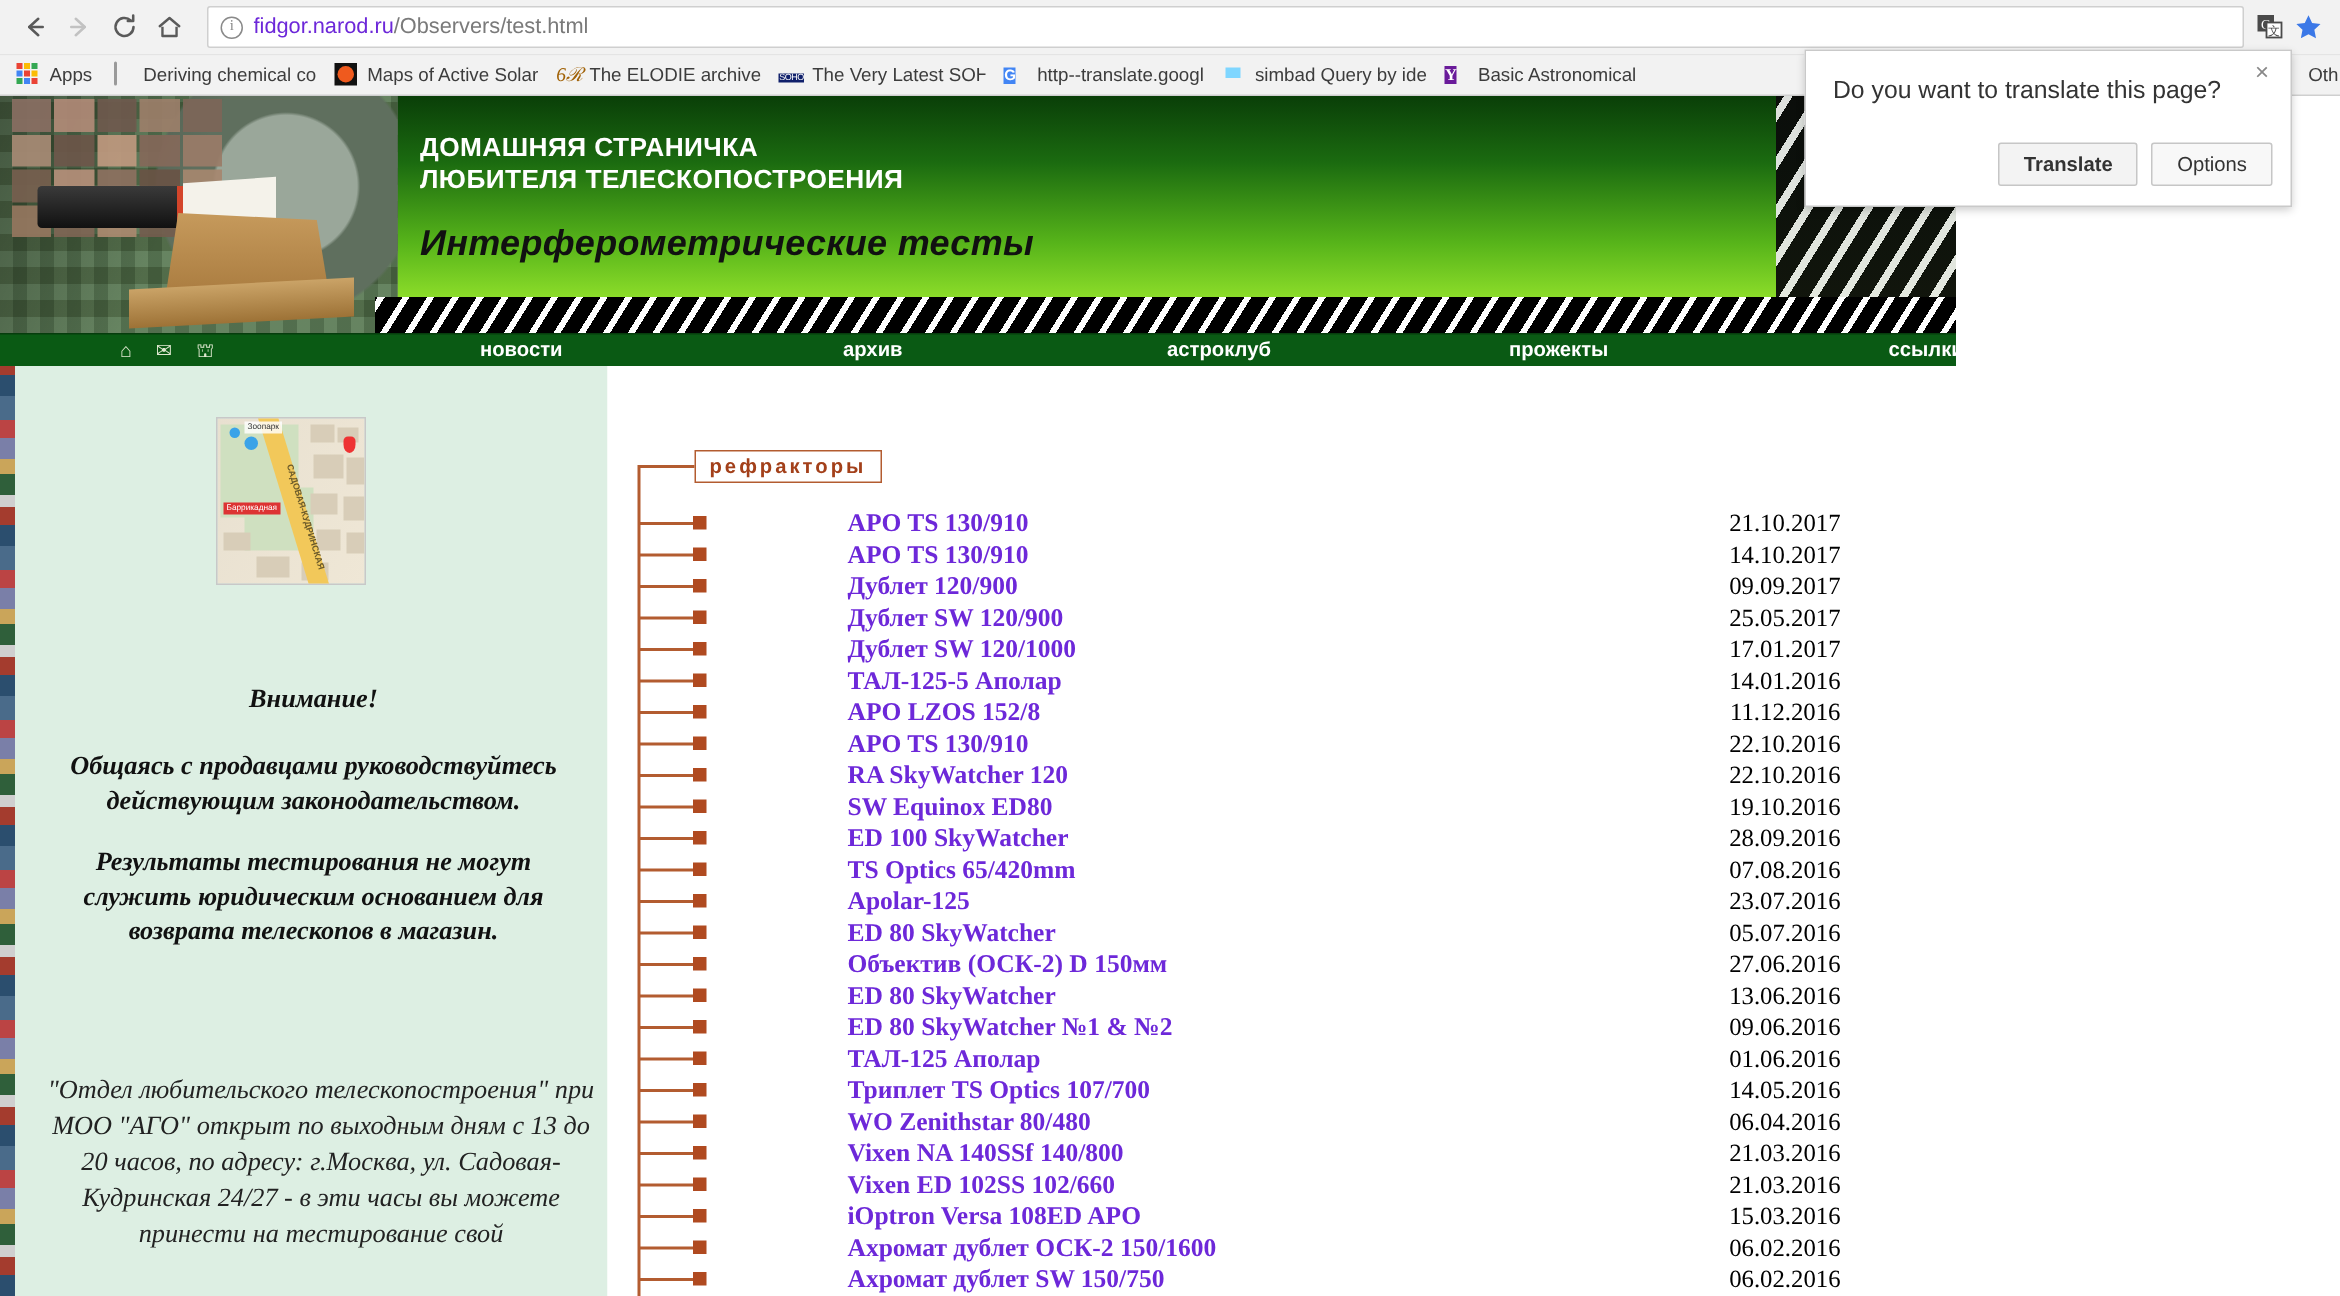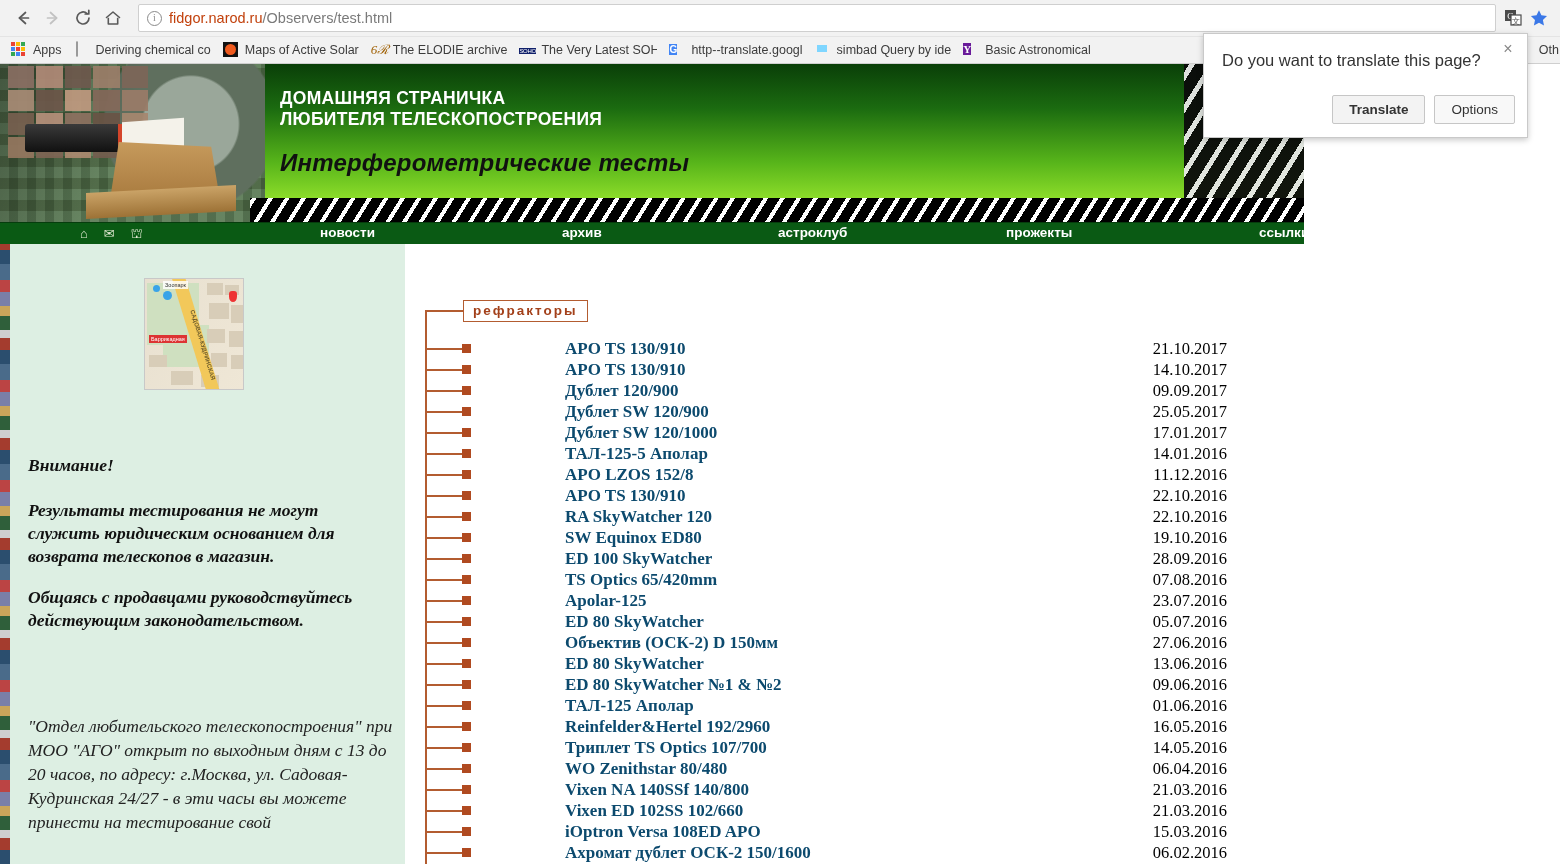--- a/index.html
+++ b/index.html
@@ -54,21 +54,21 @@
     font-family: "Liberation Serif", serif;
     margin-right: 7px;
     flex: 0 0 auto;
   }
   .url-text {
     font-size: 14.5px;
     color: #7a7a7a;
     white-space: nowrap;
     overflow: hidden;
   }
-  .url-text .host { color: #c2410c; }
+  .url-text .host { color: #6d28d9; }
 
   .tool-right { display: flex; align-items: center; flex: 0 0 auto; gap: 2px; }
   .gtranslate-ico {
     width: 22px; height: 22px;
     display: flex; align-items: center; justify-content: center;
     position: relative;
   }
   .star-ico { width: 26px; height: 26px; display: flex; align-items: center; justify-content: center; }
 
   
@@ -263,20 +263,21 @@
       #2f5f3a 34px 48px, #caa55a 48px 58px, #7a7fa8 58px 72px,
       #bb4444 72px 84px, #4a6b8a 84px 100px);
     flex: 0 0 auto;
   }
   .sidebar {
     width: 395px;
     background: #ddefe3;
     flex: 0 0 auto;
     position: relative;
     overflow: hidden;
+    text-align: center;
   }
   .map-thumb {
     position: absolute; left: 134px; top: 34px;
     width: 100px; height: 112px;
     border: 1px solid #c8c8c8;
     background:
       linear-gradient(120deg, #e8e0d0 0%, #efe7d6 100%);
     overflow: hidden;
   }
   .map-park { position:absolute; left:2px; top:4px; width:52px; height:62px; background:#cfe0c0; }
@@ -373,21 +374,21 @@
   }
   .row-bullet {
     position: absolute; left: 45px; top: 6px;
     width: 9px; height: 9px; background: #b04a20;
   }
   .row-name {
     position: absolute; left: 148px; top: 0;
     font-family: "Liberation Serif", serif;
     font-weight: bold;
     font-size: 17px;
-    color: #0c4a6e;
+    color: #6d28d9;
     white-space: nowrap;
     line-height: 21px;
   }
   .row-date {
     position: absolute; left: 700px; top: 0;
     width: 110px;
     text-align: right;
     font-family: "Liberation Serif", serif;
     font-size: 16.5px;
     color: #000;
@@ -596,22 +597,22 @@
           <div class="map-road-label">САДОВАЯ-КУДРИНСКАЯ</div>
           <div class="map-blue" style="left:8px;top:6px;width:7px;height:7px"></div>
           <div class="map-blue" style="left:18px;top:12px;width:9px;height:9px"></div>
           <div class="map-lbl" style="left:18px;top:2px">Зоопарк</div>
           <div class="map-lbl" style="left:4px;top:56px;background:#d33;color:#fff">Баррикадная</div>
           <div class="map-pin"></div>
         </div>
 
         <div class="warn">
           <p>Внимание!</p>
+          <p>Общаясь с продавцами руководствуйтесь действующим законодательством.</p>
           <p>Результаты тестирования не могут служить юридическим основанием для возврата телескопов в магазин.</p>
-          <p>Общаясь с продавцами руководствуйтесь действующим законодательством.</p>
         </div>
 
         <div class="note">"Отдел любительского телескопостроения" при МОО "АГО" открыт по выходным дням с 13 до 20 часов, по адресу: г.Москва, ул. Садовая-Кудринская 24/27 - в эти часы вы можете принести на тестирование свой</div>
       </div>
 
       <div class="main">
         <div class="tree">
           <div class="trunk"></div>
           <div class="tree-title-row">
             <div class="title-branch"></div>
@@ -722,26 +723,20 @@
               </div>
               <div class="row">
                 <span class="row-branch"></span>
                 <span class="row-bullet"></span>
                 <span class="row-name">ТАЛ-125 Аполар</span>
                 <span class="row-date">01.06.2016</span>
               </div>
               <div class="row">
                 <span class="row-branch"></span>
                 <span class="row-bullet"></span>
-                <span class="row-name">Reinfelder&amp;Hertel 192/2960</span>
-                <span class="row-date">16.05.2016</span>
-              </div>
-              <div class="row">
-                <span class="row-branch"></span>
-                <span class="row-bullet"></span>
                 <span class="row-name">Триплет TS Optics 107/700</span>
                 <span class="row-date">14.05.2016</span>
               </div>
               <div class="row">
                 <span class="row-branch"></span>
                 <span class="row-bullet"></span>
                 <span class="row-name">WO Zenithstar 80/480</span>
                 <span class="row-date">06.04.2016</span>
               </div>
               <div class="row">

